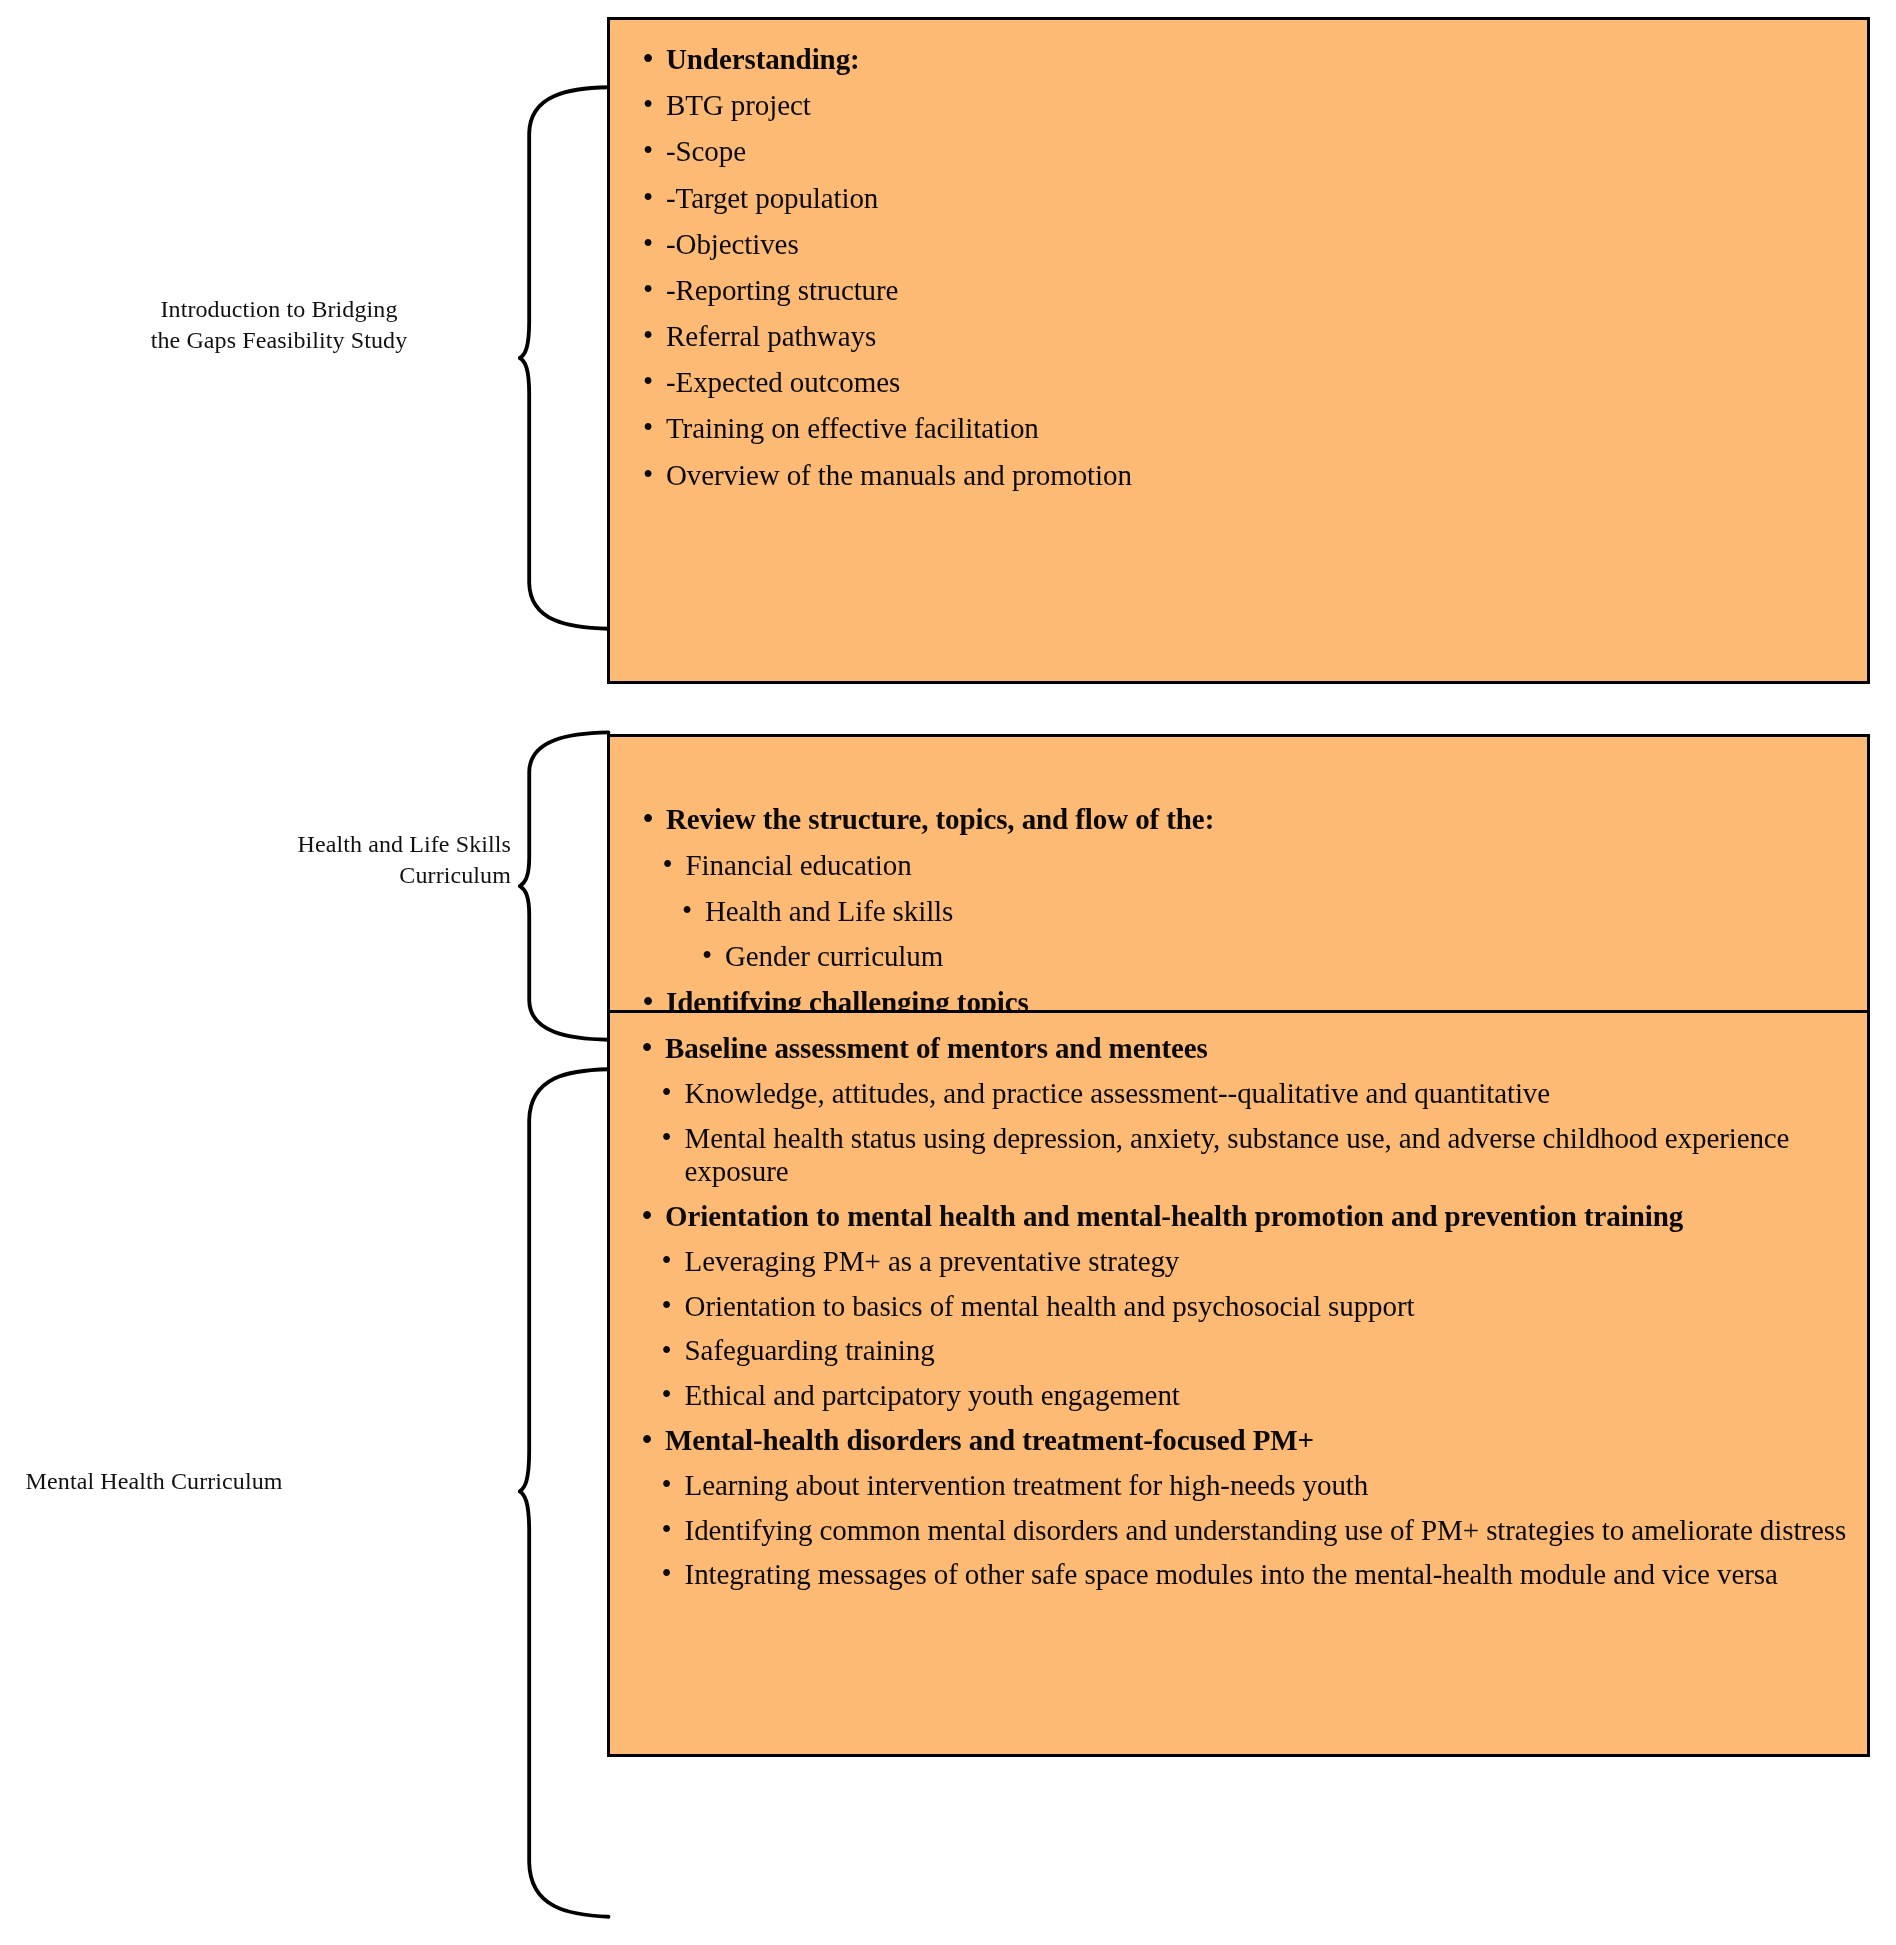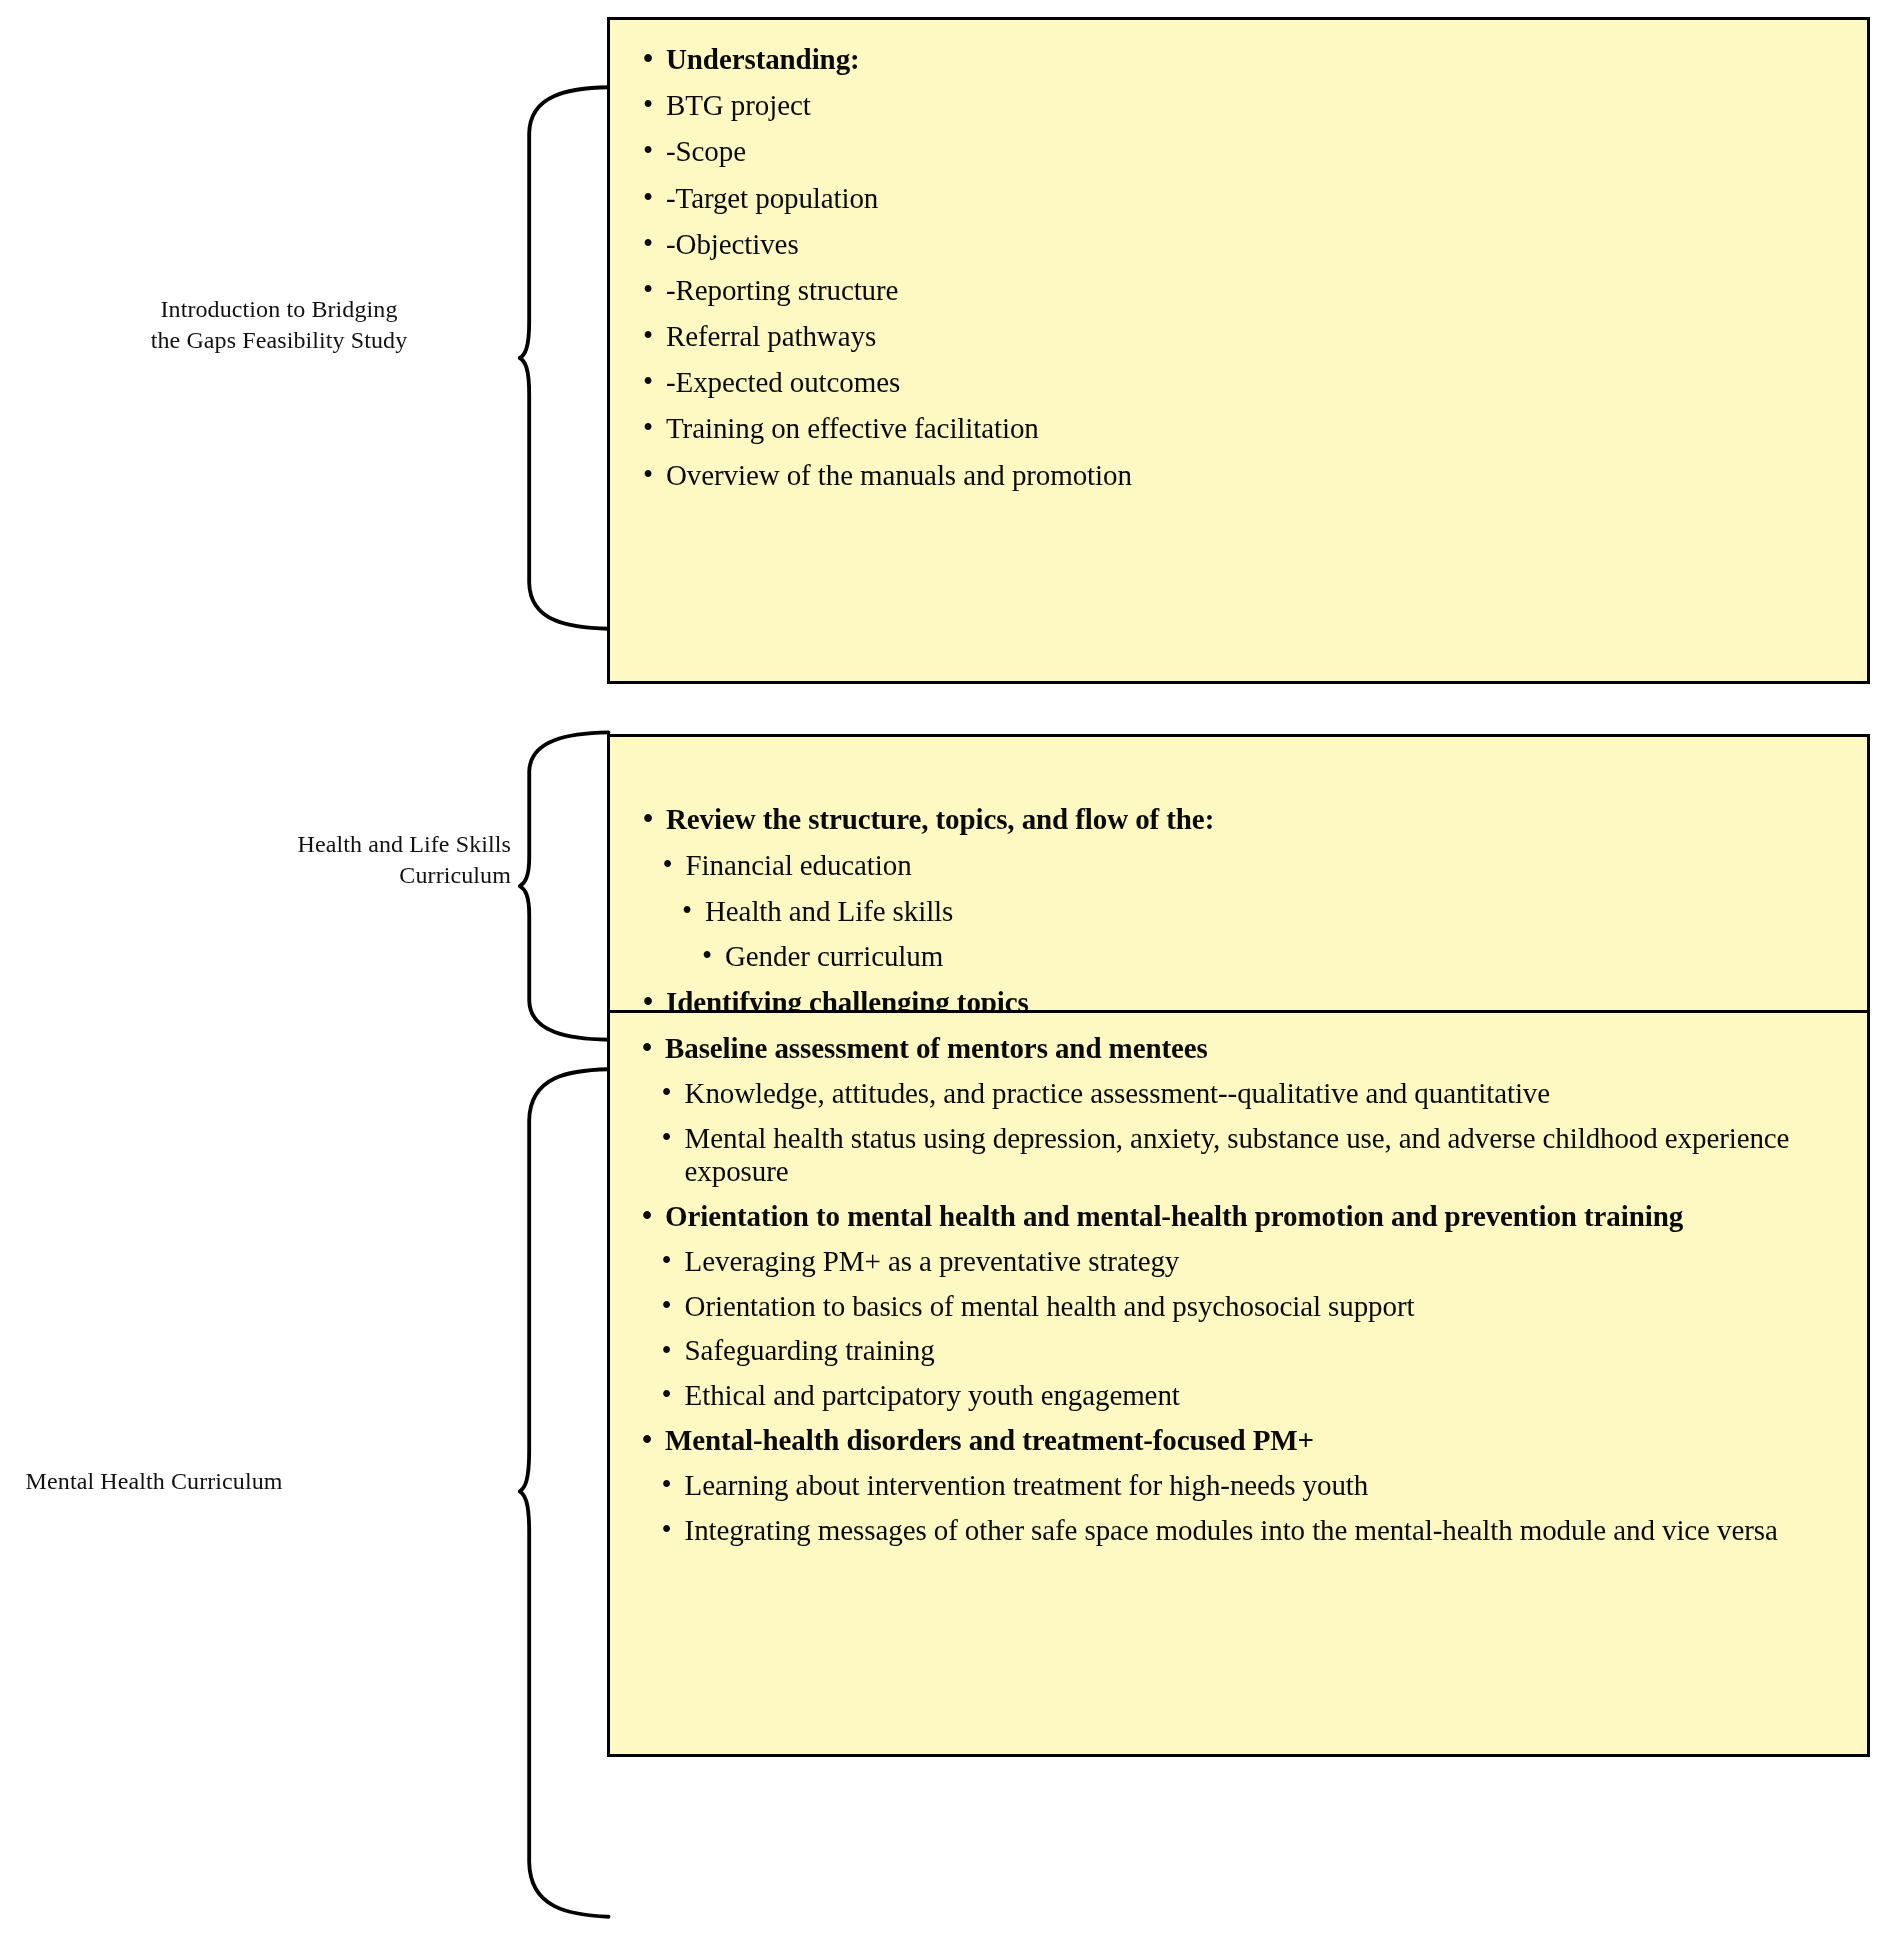--- a/index.html
+++ b/index.html
@@ -61,21 +61,21 @@
   .brace svg {
     display: block;
   }
 
   
   .box {
     position: absolute;
     left: 607px;
     box-sizing: border-box;
     border: 3px solid #000000;
-    background: #fef9c3;
+    background: #fdba74;
   }
 
   .content {
     padding: 0;
     margin: 0;
   }
 
   
   .bullet {
     position: relative;
@@ -189,19 +189,20 @@
         <div class="bullet lvl-0 bold">Baseline assessment of mentors and mentees</div>
         <div class="bullet lvl-1">Knowledge, attitudes, and practice assessment--qualitative and quantitative</div>
         <div class="bullet lvl-1">Mental health status using depression, anxiety, substance use, and adverse childhood experience exposure</div>
         <div class="bullet lvl-0 bold">Orientation to mental health and mental-health promotion and prevention training</div>
         <div class="bullet lvl-1">Leveraging PM+ as a preventative strategy</div>
         <div class="bullet lvl-1">Orientation to basics of mental health and psychosocial support</div>
         <div class="bullet lvl-1">Safeguarding training</div>
         <div class="bullet lvl-1">Ethical and partcipatory youth engagement</div>
         <div class="bullet lvl-0 bold">Mental-health disorders and treatment-focused PM+</div>
         <div class="bullet lvl-1">Learning about intervention treatment for high-needs youth</div>
+        <div class="bullet lvl-1">Identifying common mental disorders and understanding use of PM+ strategies to ameliorate distress</div>
         <div class="bullet lvl-1">Integrating messages of other safe space modules into the mental-health module and vice versa</div>
       </div>
     </div>
   </div>
 
 </div>
 
 
 </body></html>

